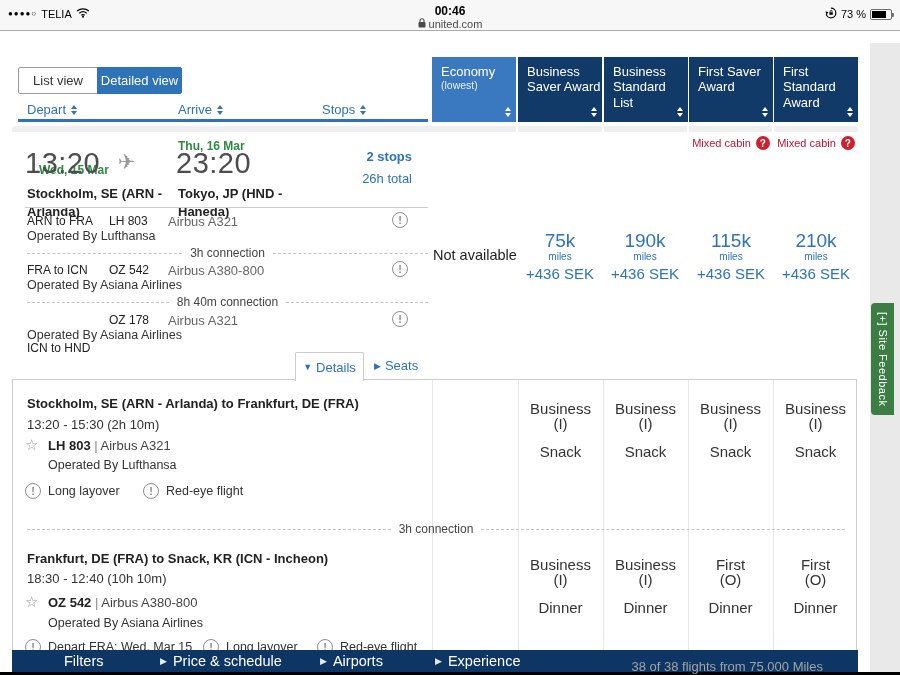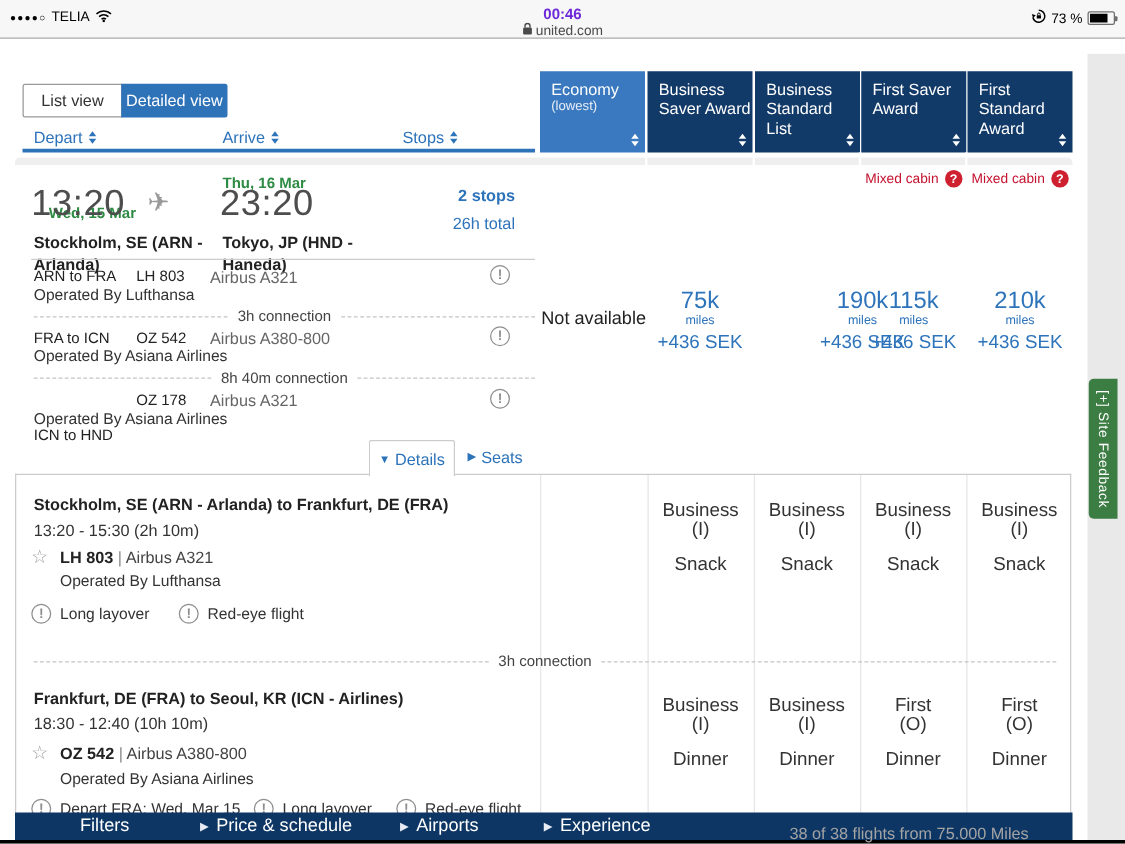--- a/index.html
+++ b/index.html
@@ -4,21 +4,21 @@
 <style>
   * { margin:0; padding:0; box-sizing:border-box; }
   html,body { width:900px; height:675px; }
   body { font-family:"Liberation Sans","DejaVu Sans",sans-serif; background:#fff; position:relative; overflow:hidden; }
   .abs { position:absolute; }
 
   
   .statusbar { position:absolute; left:0; top:0; width:900px; height:31px; background:#f7f7f7; border-bottom:1px solid #acacac; z-index:50; }
   .sb-left { position:absolute; left:8px; top:7px; display:flex; align-items:center; gap:4px; font-size:11px; color:#000; }
   .sb-dots { font-size:8px; letter-spacing:1px; }
-  .sb-time { position:absolute; left:0; top:4px; width:100%; text-align:center; font-size:12px; font-weight:bold; color:#6d28d9; }
+  .sb-time { position:absolute; left:0; top:4px; width:100%; text-align:center; font-size:12px; font-weight:bold; color:#000000; }
   .sb-domain { position:absolute; left:0; top:18px; width:100%; text-align:center; font-size:11px; color:#4a4a4a; display:flex; justify-content:center; align-items:center; gap:3px; }
   .sb-right { position:absolute; right:8px; top:7px; display:flex; align-items:center; gap:4px; font-size:11px; color:#000; }
   .battery { width:22px; height:11px; border:1px solid #6e6e6e; border-radius:2px; position:relative; }
   .battery .fill { position:absolute; left:1px; top:1px; bottom:1px; width:68%; background:#000; }
   .battery .nub { position:absolute; right:-3px; top:3px; width:2px; height:4px; background:#6e6e6e; border-radius:0 1px 1px 0; }
 
   
   .gray-strip { position:absolute; right:0; top:43px; width:30px; height:629px; background:#e9e9e9; }
   .feedback-tab { position:absolute; right:6px; top:303px; width:23px; height:112px; background:#3c7d44; border-radius:4px 0 0 4px; color:#fff; font-size:11px; writing-mode:vertical-rl; display:flex; align-items:center; justify-content:center; letter-spacing:0.5px; cursor:pointer; z-index:40; }
 
@@ -256,21 +256,21 @@
 <div class="abs seg-aircraft" style="left:168px; top:313px;">Airbus A321</div>
 <div class="abs warn-circ" style="left:392px; top:311px;">!</div>
 <div class="abs seg-op" style="left:27px; top:328px;">Operated By Asiana Airlines</div>
 
 <div class="abs not-avail">Not available</div>
 <div class="abs award-cell" style="left:518px;">
   <div class="miles">75k</div>
   <div class="unit">miles</div>
   <div class="cash">+436 SEK</div>
 </div>
-<div class="abs award-cell" style="left:603px;margin-left:45px;">
+<div class="abs award-cell" style="left:603px;">
   <div class="miles">190k</div>
   <div class="unit">miles</div>
   <div class="cash">+436 SEK</div>
 </div>
 <div class="abs award-cell" style="left:689px;">
   <div class="miles">115k</div>
   <div class="unit">miles</div>
   <div class="cash">+436 SEK</div>
 </div>
 <div class="abs award-cell" style="left:774px;">
@@ -332,21 +332,21 @@
     <span>(I)</span>
     <span class="meal">Snack</span>
   </div>
 
   <div class="card-conn" style="top:142px;">
     <span class="dash"></span>
       <span>3h connection</span>
       <span class="dash"></span>
   </div>
 
-  <div class="abs d-title" style="left:14px; top:171px;">Frankfurt, DE (FRA) to Seoul, KR (ICN - Airlines)</div>
+  <div class="abs d-title" style="left:14px; top:171px;">Frankfurt, DE (FRA) to Snack, KR (ICN - Incheon)</div>
   <div class="abs d-times" style="left:14px; top:191px;">18:30 - 12:40 (10h 10m)</div>
   <div class="abs star-glyph" style="left:12px; top:213px;">☆</div>
   <div class="abs d-flight" style="left:35px; top:215px;">
     <b>OZ 542</b>
     <span class="pipe">|</span>
     <span class="craft">Airbus A380-800</span>
   </div>
   <div class="abs d-op" style="left:35px; top:236px;">Operated By Asiana Airlines</div>
   <div class="abs d-warn" style="left:12px; top:259px;">
     <span class="warn-circ">!</span>

